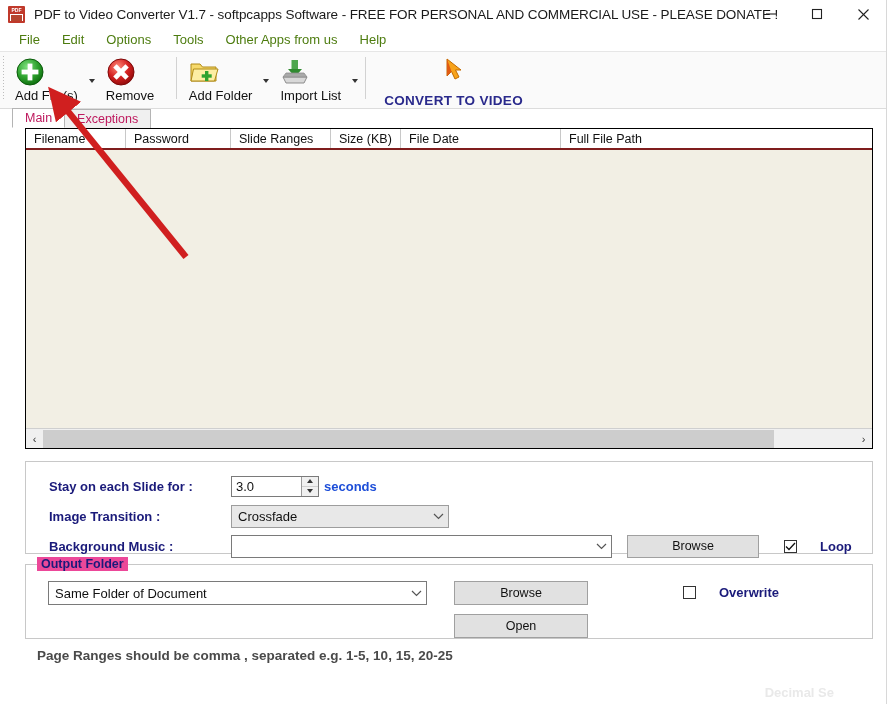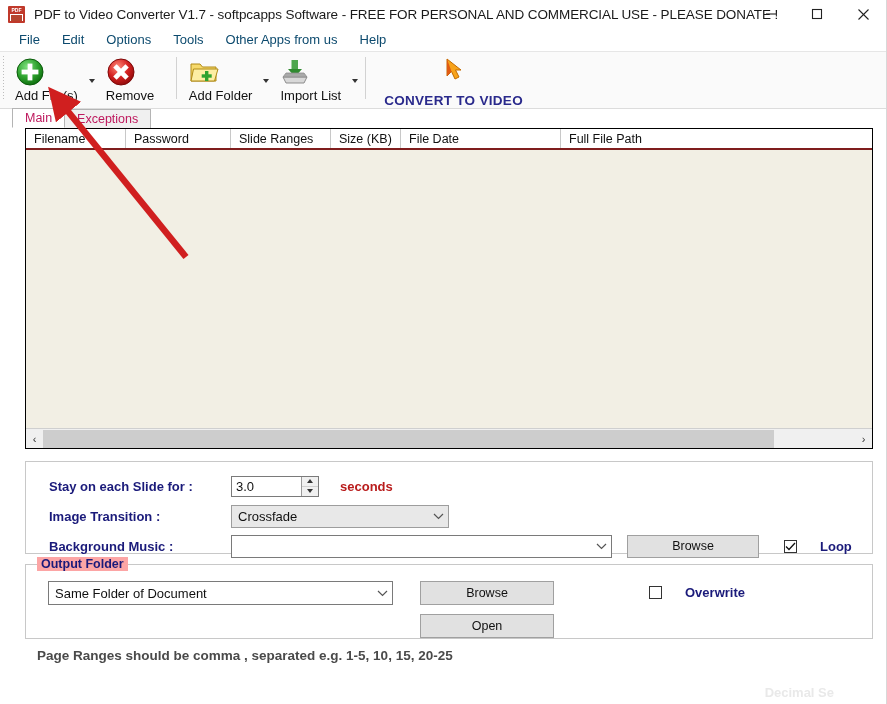--- a/index.html
+++ b/index.html
@@ -19,21 +19,21 @@
   .pdf-icon .bar{position:absolute;left:2px;right:2px;top:2px;height:6px;background:#c0392b;}
   .pdf-icon .txt{position:absolute;left:2px;right:2px;top:1px;font-size:5px;line-height:7px;color:#fff;text-align:center;font-weight:bold;font-family:"Liberation Sans",sans-serif;}
   .pdf-icon .body{position:absolute;left:3px;right:3px;bottom:2px;height:6px;background:#b5452f;}
   .title-text{font-size:13.5px;color:#1a1a1a;white-space:nowrap;letter-spacing:-0.1px;}
   .win-ctrls{position:absolute;right:0;top:0;height:28px;display:flex;}
   .win-btn{width:46px;height:28px;display:flex;align-items:center;justify-content:center;font-size:13px;color:#222;}
   .win-btn svg{display:block;}
 
   
   .menubar{height:23px;display:flex;align-items:center;background:#fff;padding-left:8px;gap:0px;}
-  .menuitem{padding:2px 11px;font-size:13px;color:#0c4a6e;white-space:nowrap;}
+  .menuitem{padding:2px 11px;font-size:13px;color:#4d7c0f;white-space:nowrap;}
 
   
   .toolbar{height:56px;display:flex;align-items:flex-start;background:#fafafa;border-top:1px solid #e6e6e6;border-bottom:1px solid #dcdcdc;position:relative;}
   .tb-grip{width:7px;height:44px;margin-top:4px;background:
       repeating-linear-gradient(to bottom,#bdbdbd 0px,#bdbdbd 1px,transparent 1px,transparent 3px);
       background-size:1px 100%;background-position:3px 0;background-repeat:no-repeat;}
   .tb-item{display:flex;flex-direction:column;align-items:flex-start;justify-content:flex-start;padding:5px 8px 0 8px;min-width:58px;position:relative;}
   .tb-item .ico{height:30px;display:flex;align-items:center;justify-content:center;}
   .tb-item .lbl{font-size:13px;color:#111;margin-top:1px;white-space:nowrap;}
   .tb-caret{align-self:center;margin-top:2px;width:12px;height:42px;display:flex;align-items:center;justify-content:center;}
@@ -62,33 +62,33 @@
   .settings-panel{height:93px;padding:9px 0 0 0;}
   .row{display:flex;align-items:center;height:30px;padding-left:23px;}
   .row .rlabel{font-size:13px;font-weight:bold;color:#1a1a7a;width:182px;flex:0 0 182px;white-space:nowrap;}
   .spin{display:flex;width:88px;height:21px;border:1px solid #7a7a7a;background:#fff;box-sizing:border-box;}
   .spin .val{flex:1;font-size:13px;line-height:19px;padding-left:4px;color:#111;}
   .spin .btns{width:16px;border-left:1px solid #9a9a9a;display:flex;flex-direction:column;background:#f0f0f0;}
   .spin .btns i{flex:1;display:flex;align-items:center;justify-content:center;}
   .spin .btns i:first-child{border-bottom:1px solid #cfcfcf;}
   .tri-up{width:0;height:0;border-left:3px solid transparent;border-right:3px solid transparent;border-bottom:4px solid #333;}
   .tri-dn{width:0;height:0;border-left:3px solid transparent;border-right:3px solid transparent;border-top:4px solid #333;}
-  .units{font-size:13px;font-weight:bold;color:#b91c1c;margin-left:21px;text-align:right;}
+  .units{font-size:13px;font-weight:bold;color:#1d4ed8;margin-left:5px;text-align:right;}
   .combo{height:23px;border:1px solid #9d9d9d;background:#e8e8e8;display:flex;align-items:center;box-sizing:border-box;font-size:13px;color:#111;padding-left:6px;position:relative;}
   .combo.white{background:#fff;border:1px solid #7a7a7a;}
   .combo .cv{flex:1;white-space:nowrap;overflow:hidden;}
   .chev{width:20px;display:flex;align-items:center;justify-content:center;}
   .chev svg{display:block;}
   .btn{border:1px solid #a0a0a0;background:#e1e1e1;font-size:12.5px;color:#111;display:flex;align-items:center;justify-content:center;box-sizing:border-box;}
   .chk{display:flex;align-items:center;gap:23px;}
   .chkbox{width:13px;height:13px;border:1px solid #333;background:#fff;box-sizing:border-box;display:flex;align-items:center;justify-content:center;}
   .chklabel{font-size:13px;font-weight:bold;color:#1a1a7a;white-space:nowrap;}
 
   .out-panel{height:75px;margin-top:10px;}
-  .gtitle{position:absolute;top:-8px;left:11px;background:#fca5a5;padding:0 4px;font-size:12.5px;font-weight:bold;color:#1a1a7a;}
+  .gtitle{position:absolute;top:-8px;left:11px;background:#ec4899;padding:0 4px;font-size:12.5px;font-weight:bold;color:#1a1a7a;}
 
   .footnote{margin:9px 0 16px 37px;font-size:13.5px;font-weight:bold;color:#4a4a4a;white-space:nowrap;}
   .footnote-right{position:absolute;right:52px;bottom:4px;font-size:13px;font-weight:bold;color:#e9e9e9;white-space:nowrap;}
 
   .arrow-overlay{position:absolute;left:0;top:0;width:887px;height:704px;pointer-events:none;z-index:50;}
 </style>
 </head>
 <body>
 
 <div class="app">
@@ -289,21 +289,21 @@
             </svg>
         </div>
         <div class="chklabel">Loop</div>
       </div>
     </div>
   </div>
 
   <div class="panel out-panel">
     <div class="gtitle">Output Folder</div>
     <div style="display:flex;align-items:flex-start;padding:16px 0 0 22px;">
-      <div class="combo white" style="width:345px;height:24px">
+      <div class="combo white" style="width:379px;height:24px">
         <div class="cv">Same Folder of Document</div>
         <div class="chev">
           <svg width="11" height="8" viewBox="0 0 11 8">
               <polyline points="1,2 5.5,6.5 10,2" fill="none" stroke="#555" stroke-width="1.2"></polyline>
             </svg>
         </div>
       </div>
       <div style="display:flex;flex-direction:column;gap:9px;margin-left:27px;">
         <div class="btn" style="width:134px;height:24px">Browse</div>
         <div class="btn" style="width:134px;height:24px">Open</div>

